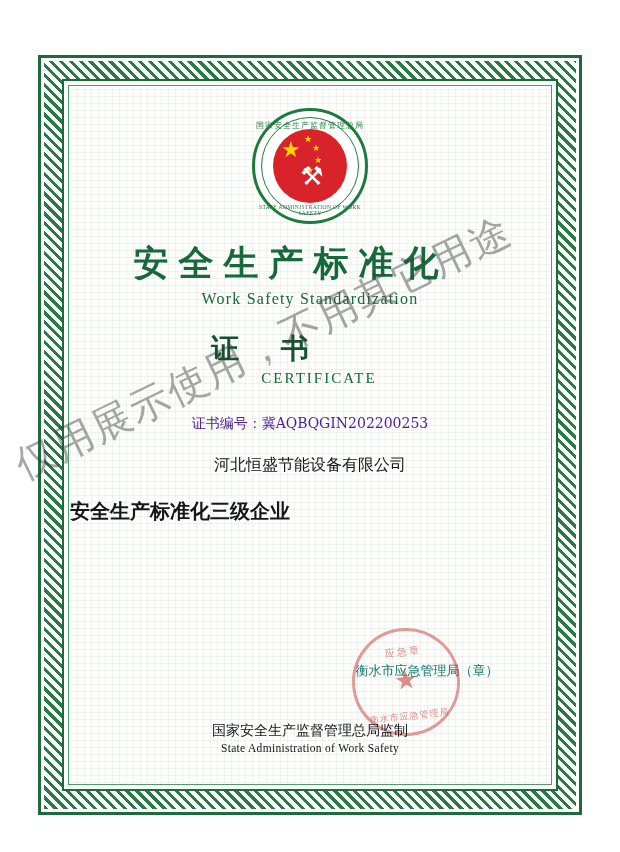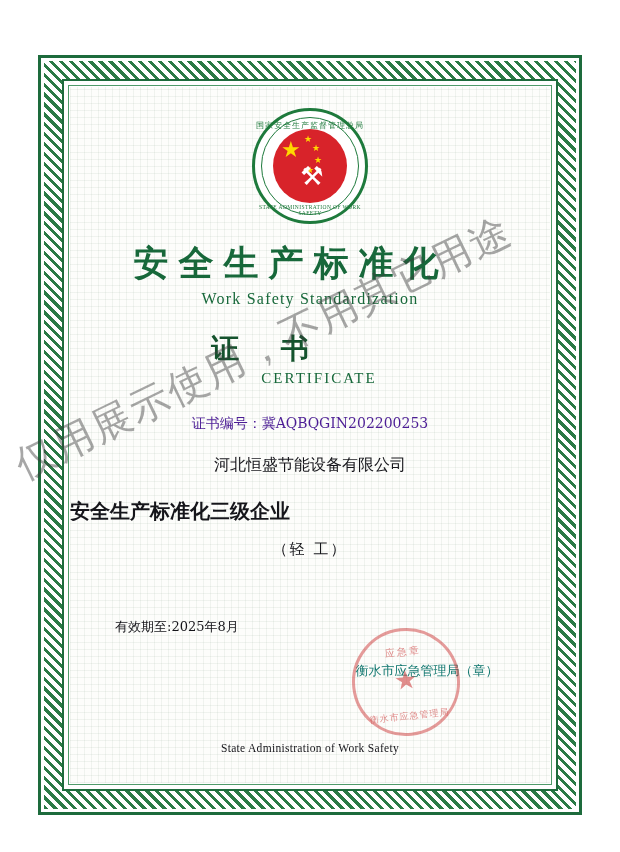--- a/index.html
+++ b/index.html
@@ -391,30 +391,29 @@
   <div class="title-cn">安全生产标准化</div>
   <div class="title-en">Work Safety Standardization</div>
   <div class="subtitle-cn">证 书</div>
   <div class="subtitle-en">CERTIFICATE</div>
 
   <div class="field-cert-no">
     <span>证书编号：</span><span>冀AQBQGIN202200253</span>
   </div>
   <div class="field-company">河北恒盛节能设备有限公司</div>
   <div class="field-grade">安全生产标准化三级企业</div>
-  <div class="field-category">（轻 工）</div>
-  <div class="field-validity">有效期至:2025年8月</div>
 
   <div class="issuer-block">
     <div>衡水市应急管理局（章）</div>
   </div>
 
   <div class="seal">
     <div class="seal-top-text">应急章</div>
     <div class="seal-star">★</div>
     <div class="seal-bottom-text">衡水市应急管理局</div>
   </div>
 
+  <div class="footer-cn">国家安全生产监督管理总局监制</div>
   <div class="footer-en">State Administration of Work Safety</div>
 
   <div class="watermark">仅用展示使用，不用其它用途</div>
 
 </div>
 
 </body></html>

